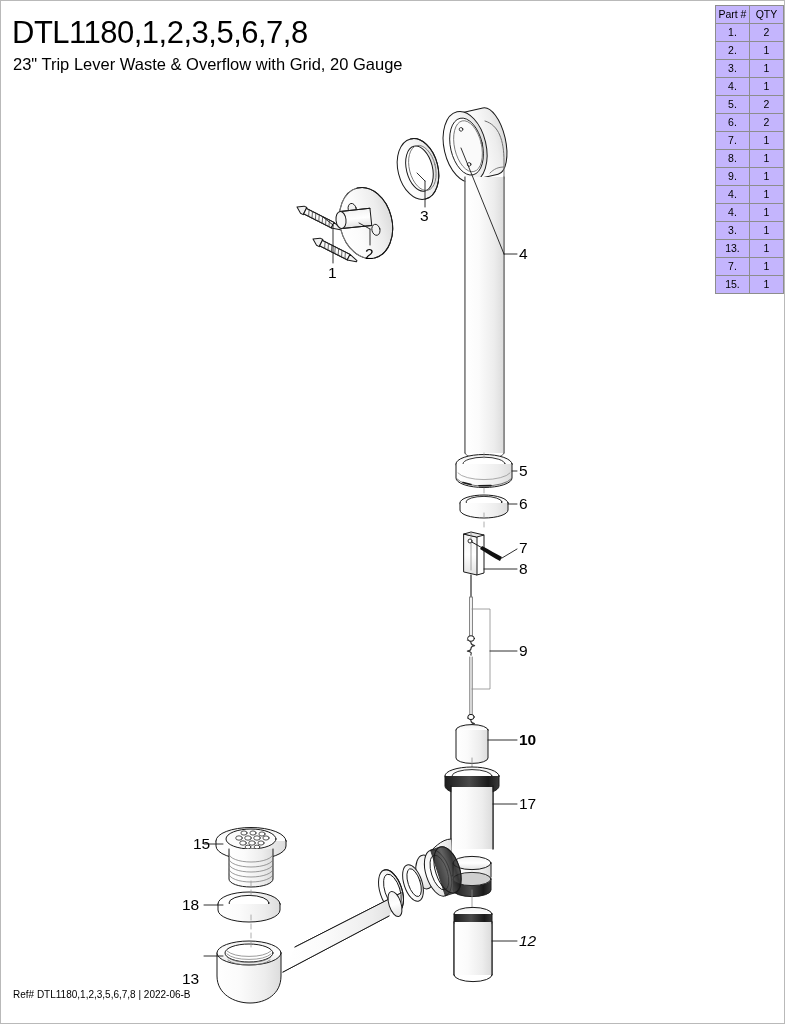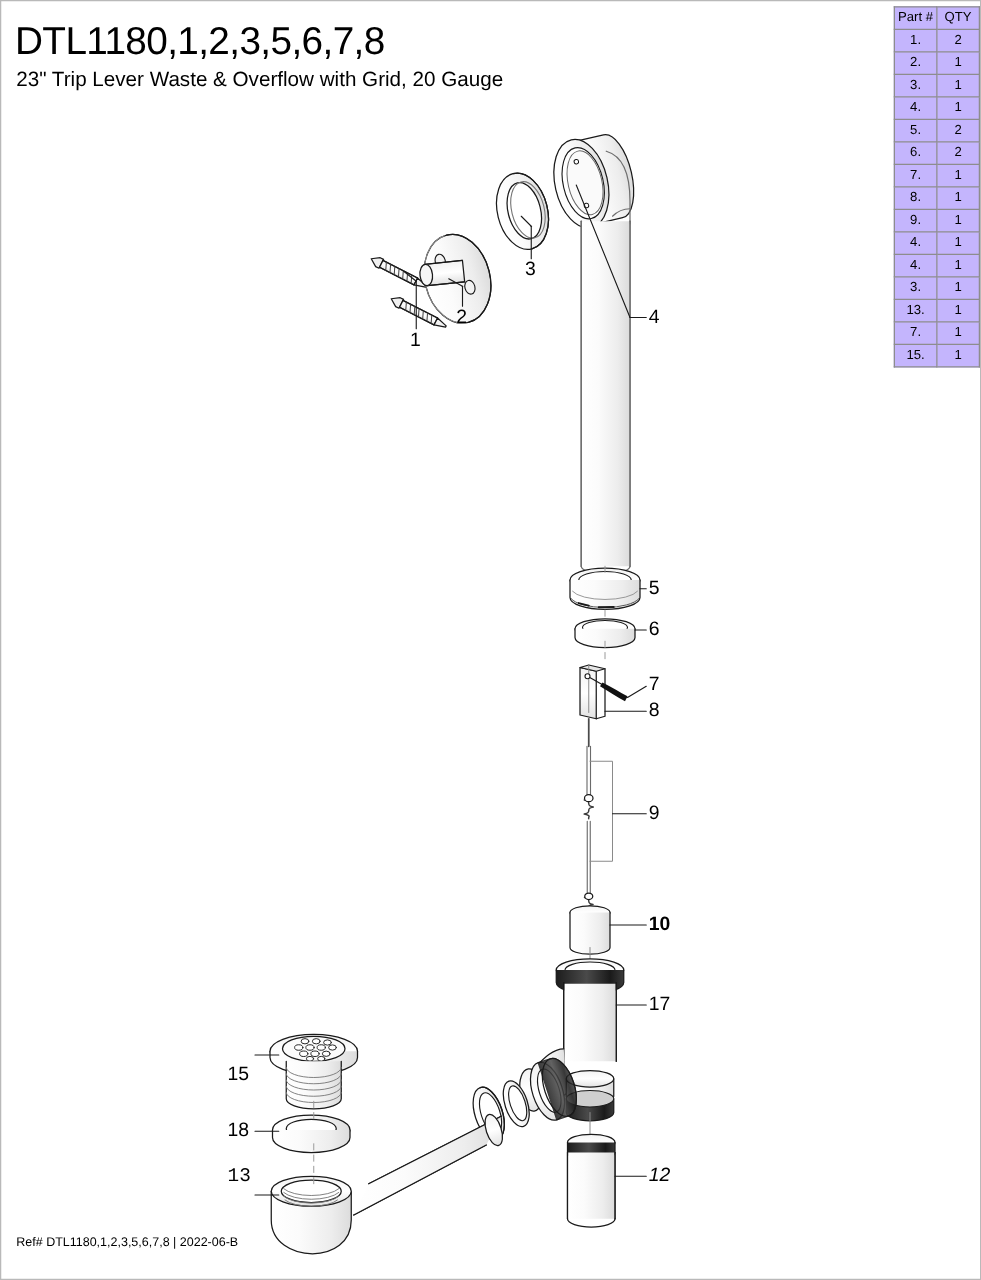--- a/index.html
+++ b/index.html
@@ -413,17 +413,17 @@
   <div class="lbl" style="left:419px;top:207px;">3</div>
   <div class="lbl" style="left:518px;top:245px;">4</div>
   <div class="lbl" style="left:518px;top:462px;">5</div>
   <div class="lbl" style="left:518px;top:495px;">6</div>
   <div class="lbl" style="left:518px;top:539px;">7</div>
   <div class="lbl" style="left:518px;top:560px;">8</div>
   <div class="lbl" style="left:518px;top:642px;">9</div>
   <div class="lbl" style="left:518px;top:731px;font-weight:bold;">10</div>
   <div class="lbl" style="left:518px;top:795px;">17</div>
   <div class="lbl" style="left:518px;top:932px;font-style:italic;">12</div>
-  <div class="lbl" style="left:181px;top:933px;font-family:Liberation Mono, monospace;">13</div>
+  <div class="lbl" style="left:181px;top:970px;">13</div>
   <div class="lbl" style="left:181px;top:896px;">18</div>
-  <div class="lbl" style="left:181px;top:835px;margin-top:16px;">15</div>
+  <div class="lbl" style="left:192px;top:835px;">15</div>
 
 </div>
 
 </body></html>

